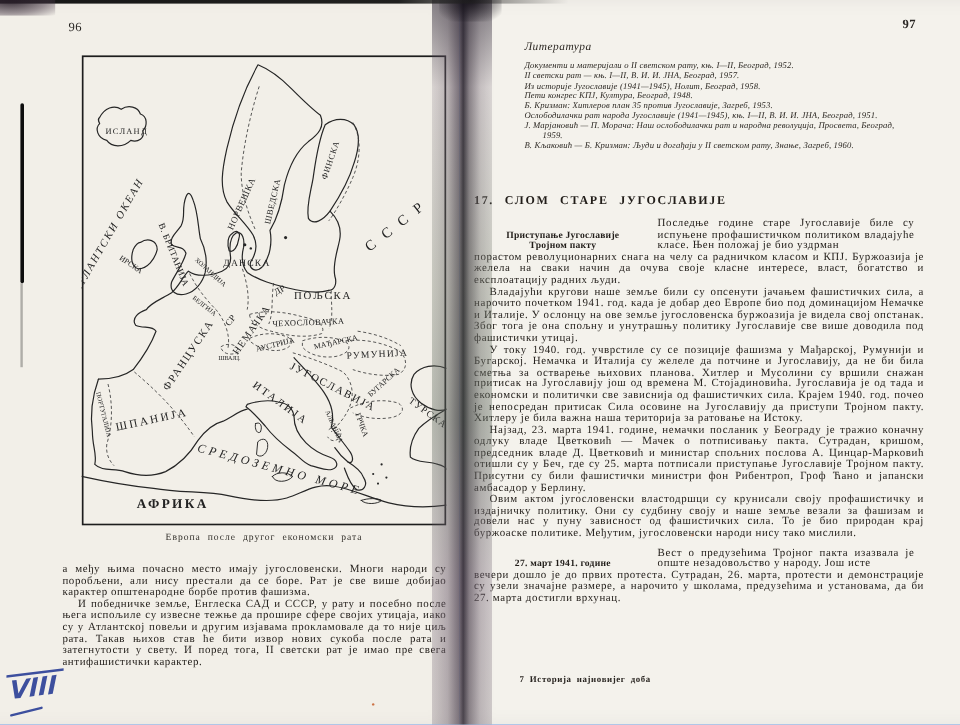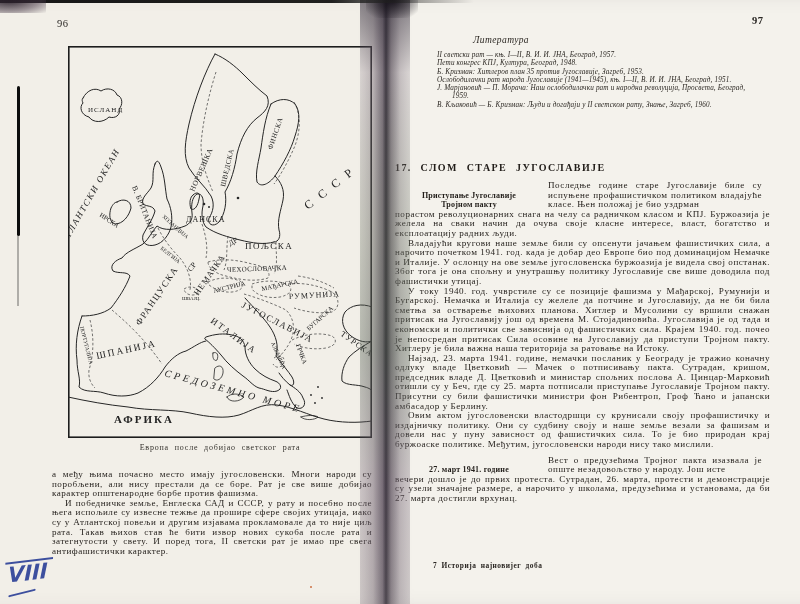--- a/index.html
+++ b/index.html
@@ -22,21 +22,21 @@
   .speck{position:absolute;width:2px;height:2px;border-radius:50%;background:rgba(198,92,40,.85);}
   
   #mapSvg{position:absolute;left:68px;top:46px;}
   #caption{position:absolute;left:68px;top:443px;width:304px;text-align:center;
            font-size:8px;letter-spacing:.8px;word-spacing:3px;color:#33302b;}
   #ltext{position:absolute;left:52px;top:470px;width:320px;}
   .bodytext{font-size:9.1px;line-height:9.6px;letter-spacing:.5px;text-align:justify;color:#26221e;}
   .ind{text-indent:13px;}
   
   #litBlock{position:absolute;left:437px;top:35px;width:320px;color:#2a2621;}
-  #litHead{font-style:italic;font-size:9.5px;margin-bottom:6px;letter-spacing:.4px;margin-left:36px;}
+  #litHead{font-style:italic;font-size:9.5px;margin-bottom:6px;letter-spacing:.4px;}
   .refs{font-size:7.2px;line-height:8.3px;letter-spacing:.15px;font-style:italic;}
   .ref{padding-left:15px;text-indent:-15px;}
   #secTitle{position:absolute;left:395px;top:162px;width:375px;
             font-weight:bold;font-size:10px;letter-spacing:1.4px;word-spacing:5px;color:#211d19;}
   #rbody{position:absolute;left:395px;top:181px;width:375px;}
   .note-row{display:flex;align-items:flex-end;}
   .mnote{width:136px;margin-left:6px;font-weight:bold;font-size:8px;line-height:9.6px;
          text-align:center;letter-spacing:.2px;padding-top:1px;color:#211d19;}
   .flank{width:214px;margin-left:11px;}
   #p6row{margin-top:6px;}
@@ -136,39 +136,41 @@
       <text class="ml" font-size="5.5" transform="translate(203,297) rotate(66)">АЛБАНИЈА</text>
       <text class="ml" font-size="6.5" transform="translate(228,299) rotate(70)">ГРЧКА</text>
       <text class="ml" font-size="8" letter-spacing="1" transform="translate(272,289) rotate(36)">ТУРСКА</text>
       <text class="ml" font-size="9" letter-spacing="2" transform="translate(142,276) rotate(36)">ИТАЛИЈА</text>
       <text class="ml" font-size="9.5" letter-spacing="2" transform="translate(29,313) rotate(-12)">ШПАНИЈА</text>
       <text class="ml" font-size="5.5" transform="translate(12,281) rotate(76)">ПОРТУГАЛИЈА</text>
       <text class="ml" font-size="10" letter-spacing="3" font-style="italic" transform="translate(96,330) rotate(15)">СРЕДОЗЕМНО МОРЕ</text>
       <text class="ml" font-size="11" letter-spacing="2" font-weight="bold" transform="translate(46,377)">АФРИКА</text>
     </svg>
 
-    <div id="caption">Европа после добијао светског рата</div>
+    <div id="caption">Европа после другог економски рата</div>
 
     <div id="ltext" class="bodytext">
       <div>а међу њима почасно место имају југословенски. Многи народи су поробљени, али нису престали да се боре. Рат је све више добијао карактер општенародне борбе против фашизма.</div>
       <div class="ind">И победничке земље, Енглеска САД и СССР, у рату и посебно после њега испољиле су извесне тежње да прошире сфере својих утицаја, иако су у Атлантској повељи и другим изјавама прокламовале да то није циљ рата. Такав њихов став ће бити извор нових сукоба после рата и затегнутости у свету. И поред тога, II светски рат је имао пре свега антифашистички карактер.</div>
     </div>
 
     <div id="hwviii">VIII</div>
     <div id="hwline"></div>
   </div>
 
   <div id="pageR" class="page"></div>
 
   <span class="pagenum" style="left:752px;top:15px;font-weight:bold;">97</span>
 
   <div id="litBlock">
     <div id="litHead">Литература</div>
     <div class="refs">
+      <div class="ref">Документи и материјали о II светском рату, књ. I—II, Београд, 1952.</div>
       <div class="ref">II светски рат — књ. I—II, В. И. И. ЈНА, Београд, 1957.</div>
+      <div class="ref">Из историје Југославије (1941—1945), Нолит, Београд, 1958.</div>
       <div class="ref">Пети конгрес КПЈ, Култура, Београд, 1948.</div>
       <div class="ref">Б. Кризман: Хитлеров план 35 против Југославије, Загреб, 1953.</div>
       <div class="ref">Ослободилачки рат народа Југославије (1941—1945), књ. I—II, В. И. И. ЈНА, Београд, 1951.</div>
       <div class="ref">Ј. Марјановић — П. Морача: Наш ослободилачки рат и народна револуција, Просвета, Београд, 1959.</div>
       <div class="ref">В. Кљаковић — Б. Кризман: Људи и догађаји у II светском рату, Знање, Загреб, 1960.</div>
     </div>
   </div>
 
   <div id="secTitle">17. СЛОМ СТАРЕ ЈУГОСЛАВИЈЕ</div>
 

